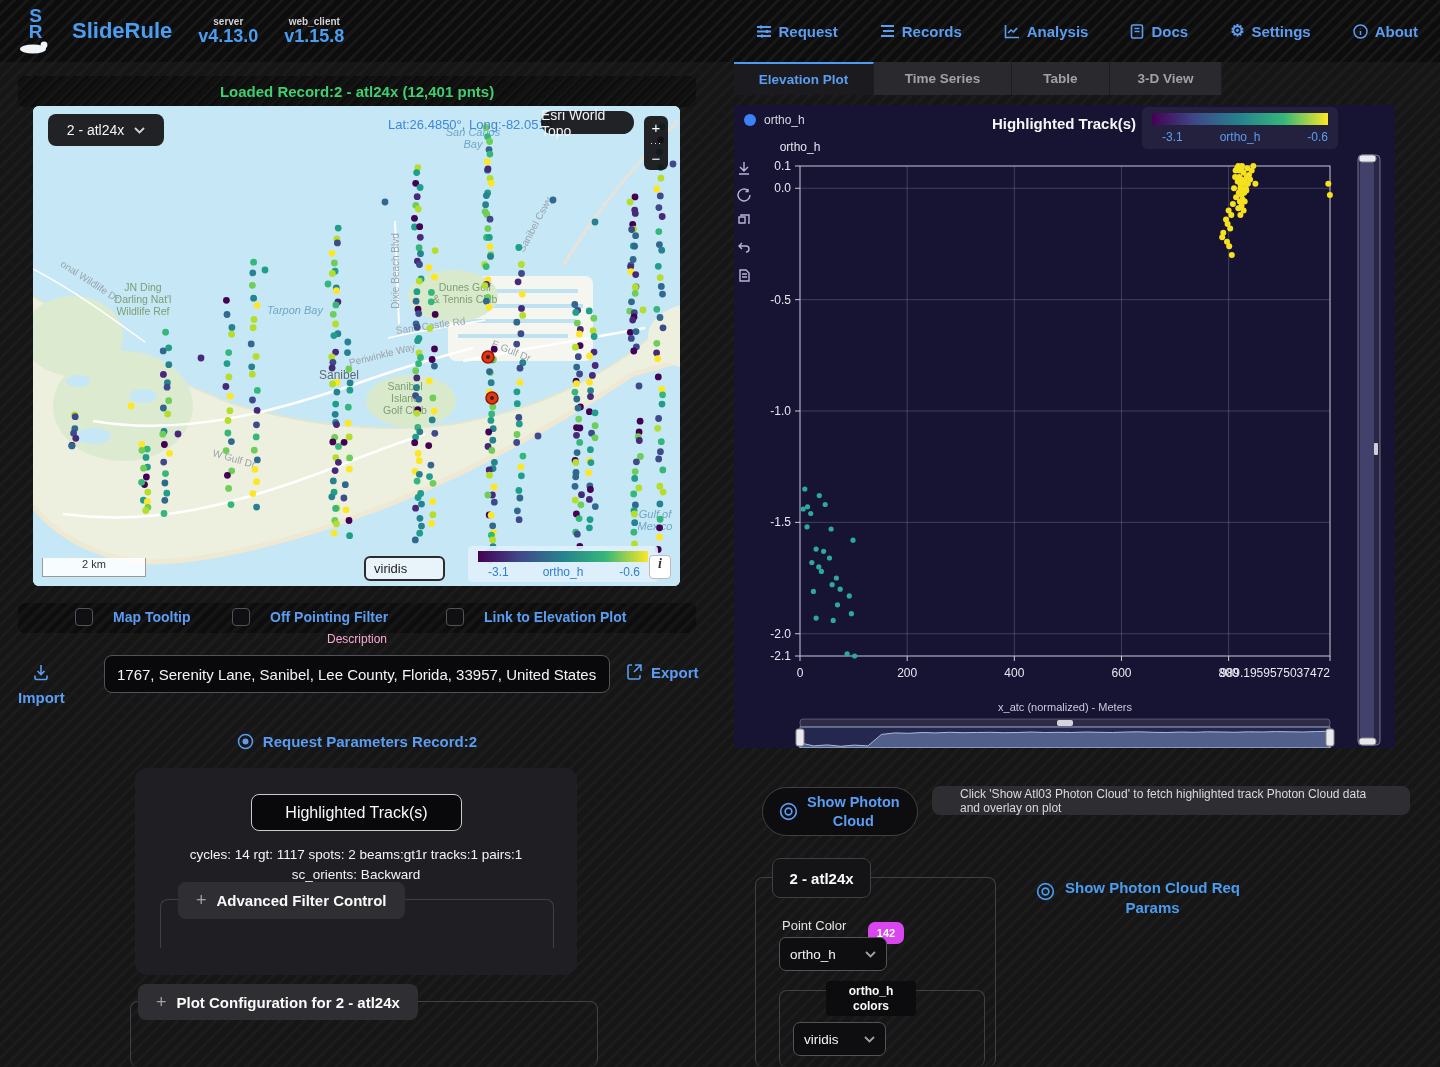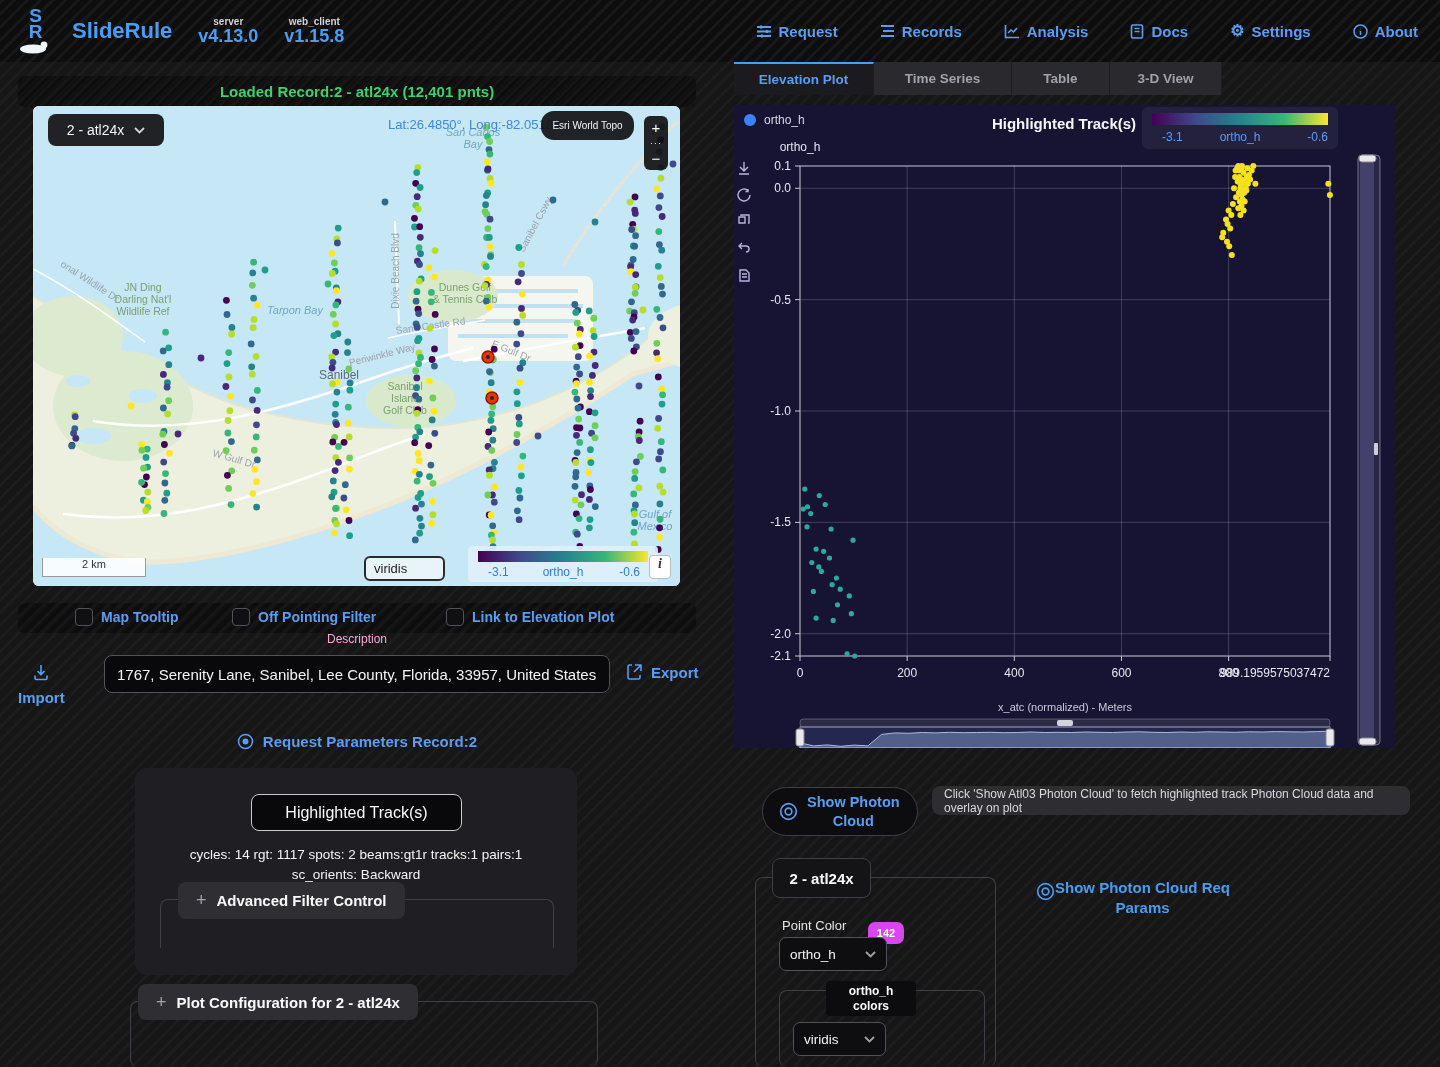--- a/index.html
+++ b/index.html
@@ -24,49 +24,49 @@
   .nav-items{margin-left:auto;display:flex;gap:42px;margin-right:22px;align-items:center;}
   .nav-item{display:flex;align-items:center;gap:7px;color:#5b9df2;font-size:15px;font-weight:bold;cursor:pointer;}
   .nav-item svg{stroke:#5b9df2;}
   
   .bar-striped{background:rgba(0,0,0,.38);background-image:repeating-linear-gradient(135deg, rgba(255,255,255,.03) 0 3px, rgba(0,0,0,0) 3px 9px);border-radius:6px;}
   .loaded-bar{left:18px;top:76px;width:678px;height:31px;display:flex;align-items:center;justify-content:center;}
   .loaded-text{color:#3ecf6e;font-weight:bold;font-size:15px;}
   .map-card{left:33px;top:106px;width:647px;height:480px;background:#fff;border-radius:6px;overflow:hidden;}
   .map-pill{background:rgba(17,17,19,.92);color:#f4f4f5;border-radius:8px;display:flex;align-items:center;justify-content:center;gap:10px;font-size:14px;}
   .cb-row{left:18px;top:603px;width:678px;height:30px;}
-  .cb-group{position:absolute;top:5px;display:flex;align-items:center;gap:8px;}
+  .cb-group{position:absolute;top:5px;display:flex;align-items:center;gap:20px;}
   .cb-box{width:18px;height:18px;background:#101012;border:1px solid #52525b;border-radius:4px;}
   .cb-label{color:#5b9df2;font-size:14px;font-weight:bold;}
   .desc-label{left:18px;top:632px;width:678px;text-align:center;color:#f9a8d4;font-size:12px;}
   .io-link{display:flex;align-items:center;gap:8px;color:#5b9df2;font-size:15px;font-weight:bold;cursor:pointer;}
   .desc-input{left:104px;top:655px;width:506px;height:38px;background:#09090b;border:1px solid #52525b;border-radius:8px;color:#f4f4f5;font-size:15px;padding:16px 12px;font-family:"Liberation Sans",sans-serif;white-space:nowrap;overflow:hidden;}
   .req-title{left:18px;top:733px;width:678px;display:flex;align-items:center;justify-content:center;gap:9px;color:#5b9df2;font-size:15px;font-weight:bold;}
   .param-card{left:135px;top:768px;width:442px;height:207px;background:#1f1f23;border-radius:12px;}
   .btn-dark{background:#09090b;border:1px solid #c9c9cf;border-radius:8px;color:#fafafa;font-size:16px;display:flex;align-items:center;justify-content:center;cursor:pointer;}
   .info-lines{color:#f4f4f5;font-size:13.5px;text-align:center;line-height:1.45;}
   .toggle-btn{background:#2e2e33;border-radius:8px;color:#fafafa;font-size:15px;font-weight:bold;display:flex;align-items:center;gap:10px;padding:0 18px;cursor:pointer;}
   .toggle-plus{color:#a1a1aa;font-size:18px;font-weight:normal;}
   .fieldset-box{border:1px solid #3f3f46;border-radius:8px;}
   
   .tabbar{left:734px;top:62px;height:33px;display:flex;}
   .tab{height:33px;display:flex;align-items:center;justify-content:center;font-size:13.5px;font-weight:bold;cursor:pointer;background:#2a2a2e;color:#a1a1aa;border-right:1px solid #1d1d20;}
   .tab.active{background:#1b1b1f;color:#5b9df2;border-top:2px solid #4a9df0;}
   .plot-panel{left:734px;top:105px;width:661px;height:643px;background:#171433;}
   .photon-btn{left:762px;top:787px;width:156px;height:49px;border-radius:25px;background:#0d0d10;border:1px solid #3f3f46;display:flex;align-items:center;gap:9px;padding-left:16px;cursor:pointer;}
   .photon-btn .txt{color:#5b9df2;font-size:14.5px;font-weight:bold;text-align:center;line-height:1.3;}
-  .tooltip{left:932px;top:786px;width:478px;height:29px;background:#2e2e32;border-radius:8px;color:#d9d9de;font-size:12px;display:flex;align-items:center;padding:0 12px;}
+  .tooltip{left:932px;top:786px;width:478px;height:29px;background:#2e2e32;border-radius:8px;color:#d9d9de;font-size:12px;display:flex;align-items:center;padding:0 28px;}
   .fs-main{left:755px;top:877px;width:241px;height:190px;border:1px solid #3f3f46;border-radius:8px;border-bottom:none;}
   .fs-legend{left:772px;top:858px;width:99px;height:40px;background:#141417;border:1px solid #3f3f46;border-radius:8px;display:flex;align-items:center;justify-content:center;color:#fafafa;font-weight:bold;font-size:15px;}
   .small-label{color:#e4e4e7;font-size:13px;}
   .badge{background:#d946ef;color:#fff;font-size:11px;font-weight:bold;border-radius:7px;display:flex;align-items:center;justify-content:center;}
   .dd{background:#0e0e10;border:1px solid #52525b;border-radius:7px;display:flex;align-items:center;justify-content:space-between;padding:0 10px;color:#f4f4f5;font-size:13.5px;cursor:pointer;}
   .fs-colors{left:779px;top:990px;width:206px;height:77px;border:1px solid #3f3f46;border-radius:8px;border-bottom:none;}
   .fs-colors-legend{left:826px;top:981px;width:90px;height:35px;background:#0c0c0e;border-radius:4px;display:flex;align-items:center;justify-content:center;text-align:center;color:#fafafa;font-weight:bold;font-size:12px;line-height:1.25;}
-  .req-params-link{left:1036px;top:878px;width:235px;display:flex;align-items:flex-start;color:#4a9df0;font-size:15px;font-weight:bold;cursor:pointer;}
+  .req-params-link{left:1036px;top:878px;width:235px;display:flex;align-items:flex-start;gap:10px;color:#4a9df0;font-size:15px;font-weight:bold;cursor:pointer;}
   .req-params-link .txt{text-align:center;line-height:1.3;}
   svg text{font-family:"Liberation Sans",sans-serif;}
 </style>
 </head>
 <body>
 
 <div class="navbar bar-striped" style="border-radius:0;">
   <div class="logo-wrap">
     <div class="logo-badge">
       <div class="logo-sr">S<br>R</div>
@@ -653,21 +653,21 @@
       </g>
   </svg>
 
   <div class="abs map-pill" style="left:15px;top:8px;width:116px;height:32px;">
     <span>2 - atl24x</span>
     <svg width="11" height="7" viewBox="0 0 11 7" fill="none" stroke="#d4d4d8" stroke-width="1.8">
         <path d="M1 1l4.5 4.5L10 1"></path>
       </svg>
   </div>
   <div class="abs" style="left:260px;top:11px;width:360px;text-align:center;color:#3f87d9;font-size:13px;">Lat:26.4850°, Long:-82.0518°</div>
-  <div class="abs map-pill" style="left:508px;top:5px;width:93px;height:29px;border-radius:13px;font-size:10px;">
+  <div class="abs map-pill" style="left:508px;top:5px;width:93px;height:23px;border-radius:13px;font-size:14px;">
     <span>Esri World Topo</span>
   </div>
   <div class="abs" style="left:611px;top:10px;width:24px;height:54px;background:rgba(17,17,19,.92);border-radius:6px;display:flex;flex-direction:column;align-items:center;justify-content:space-between;padding:3px 0;color:#fff;">
     <span style="font-size:15px;cursor:pointer;">+</span>
     <span style="font-size:9px;letter-spacing:1px;cursor:pointer;">···</span>
     <span style="font-size:15px;cursor:pointer;">−</span>
   </div>
   <div class="abs" style="left:9px;top:452px;width:104px;height:19px;background:rgba(255,255,255,.85);border:1px solid #9a9a9a;border-top:none;text-align:center;font-size:11px;color:#333;">2 km</div>
   <div class="abs" style="left:331px;top:450px;width:81px;height:25px;background:#e9f3fa;border:2px solid #2b2b2b;border-radius:6px;display:flex;align-items:center;padding-left:8px;font-size:13px;color:#1b1b1b;">
     <span>viridis</span>

